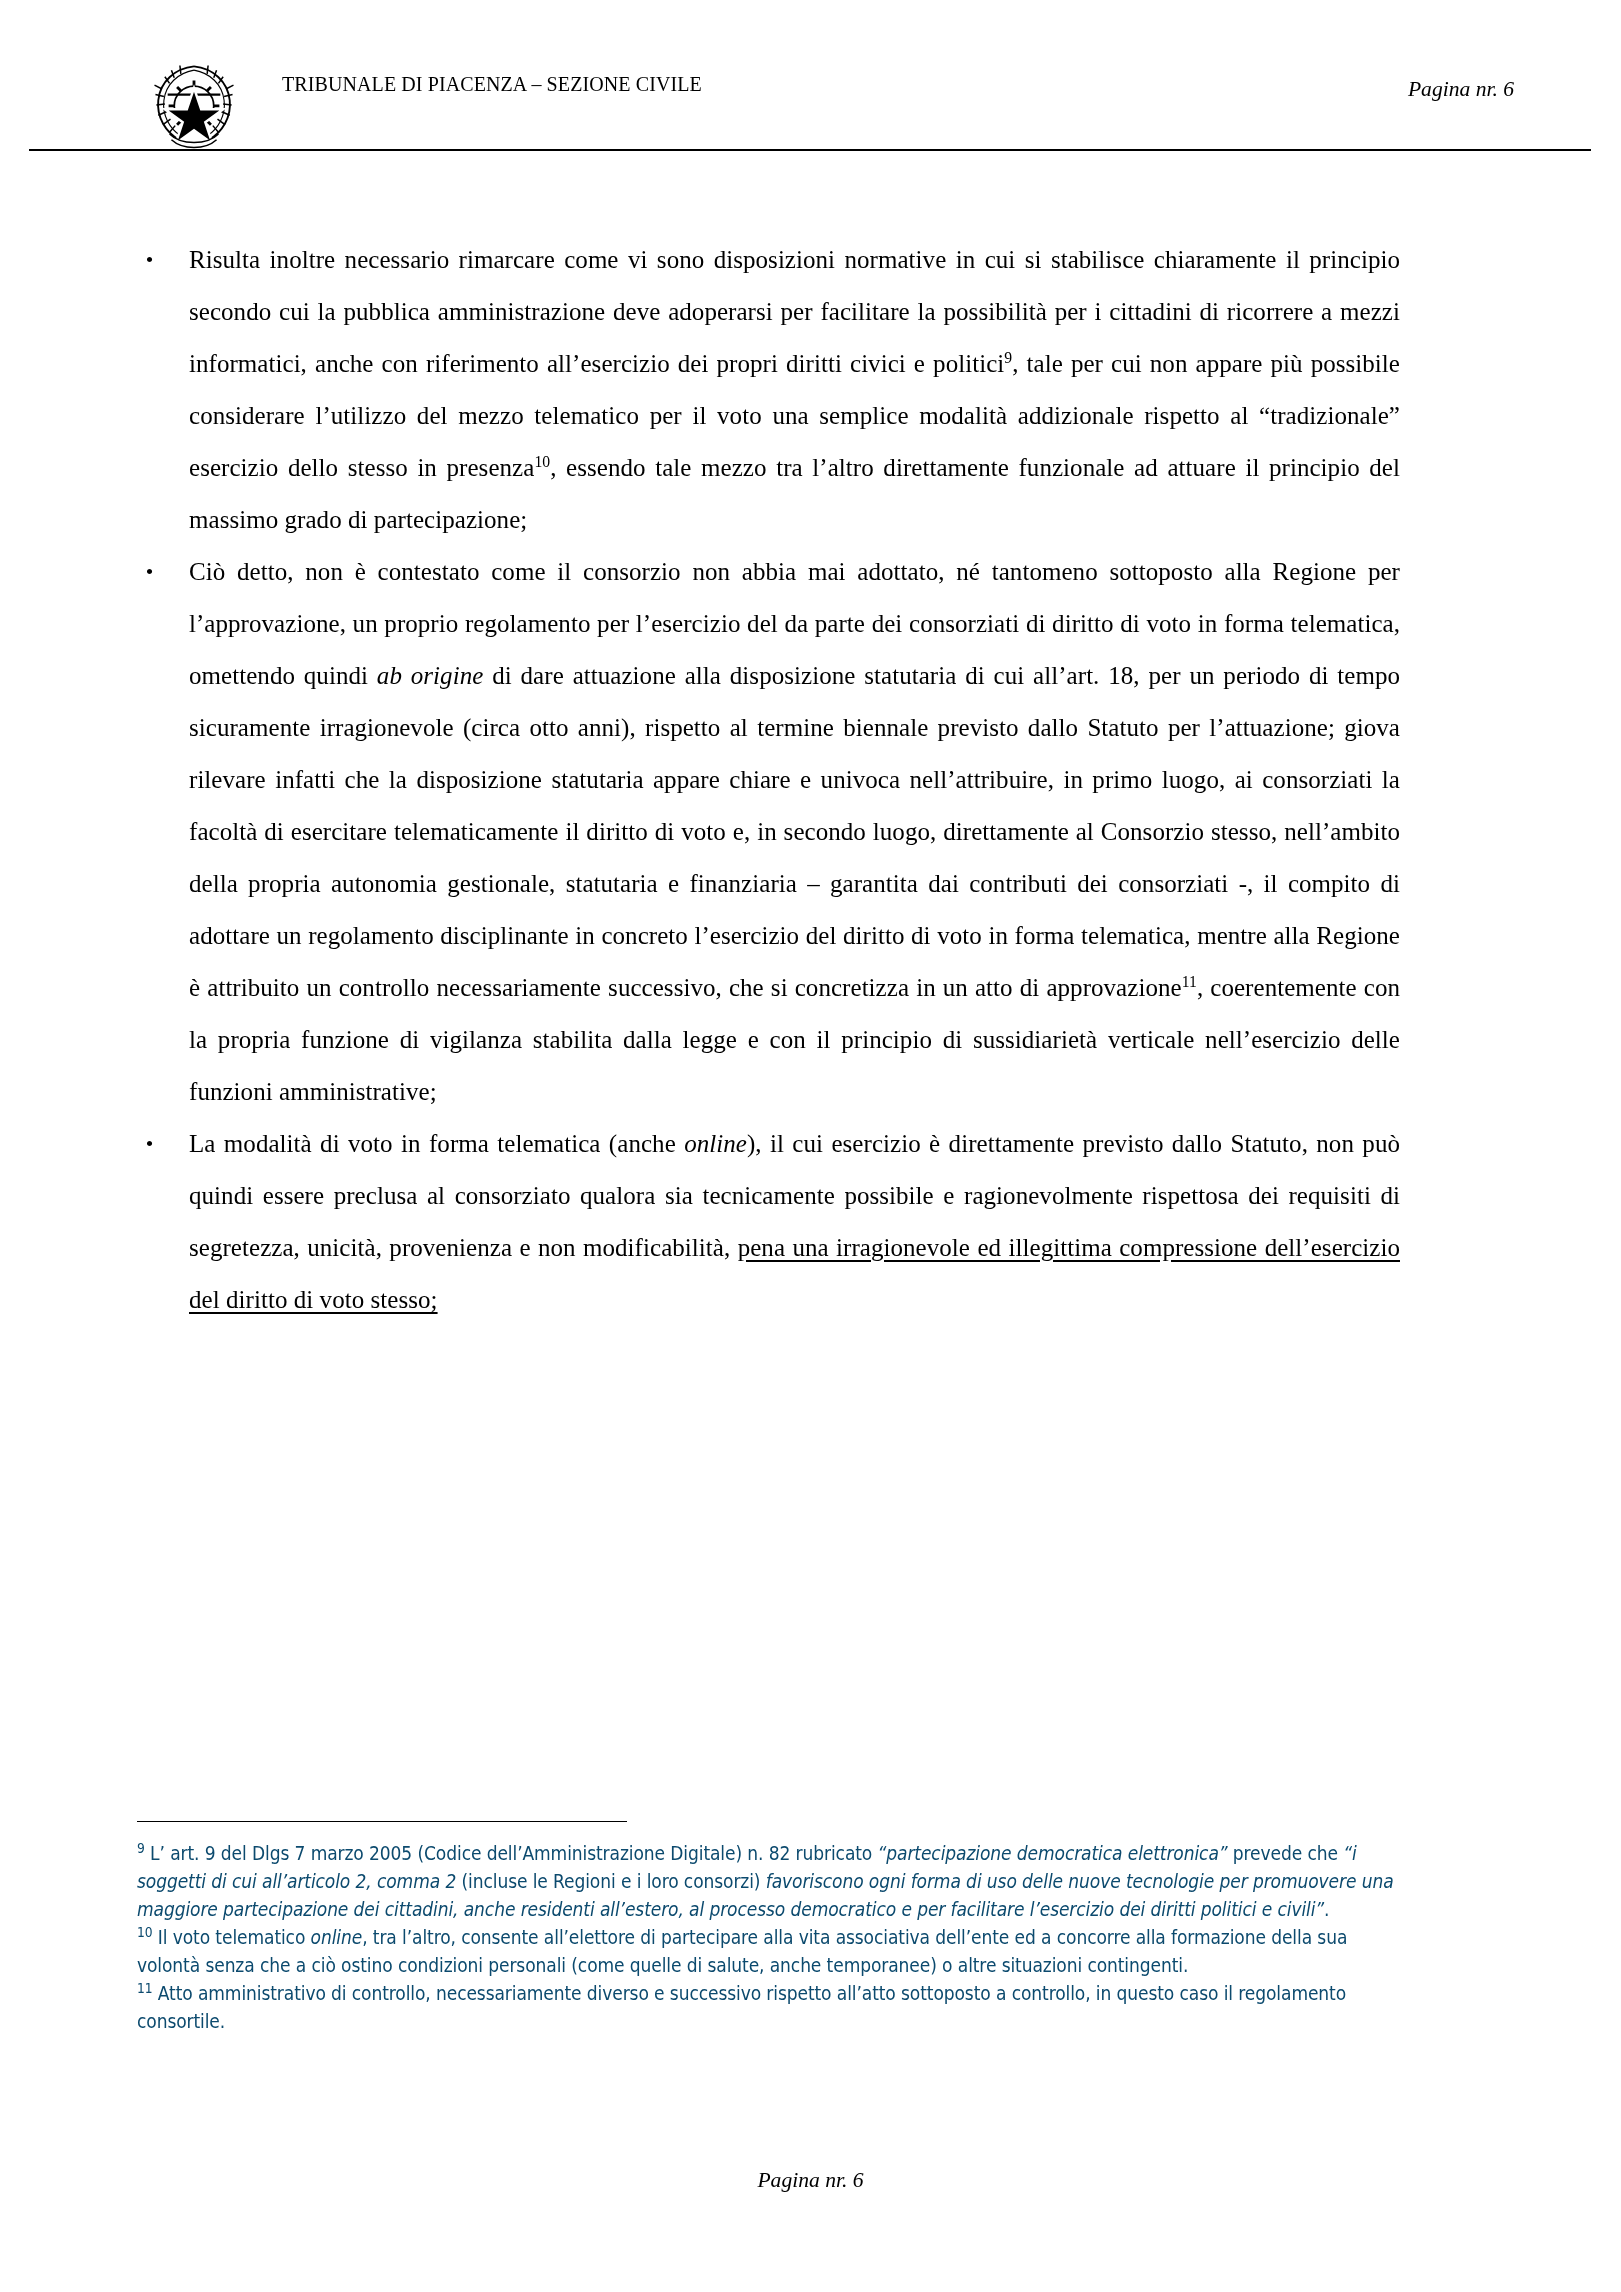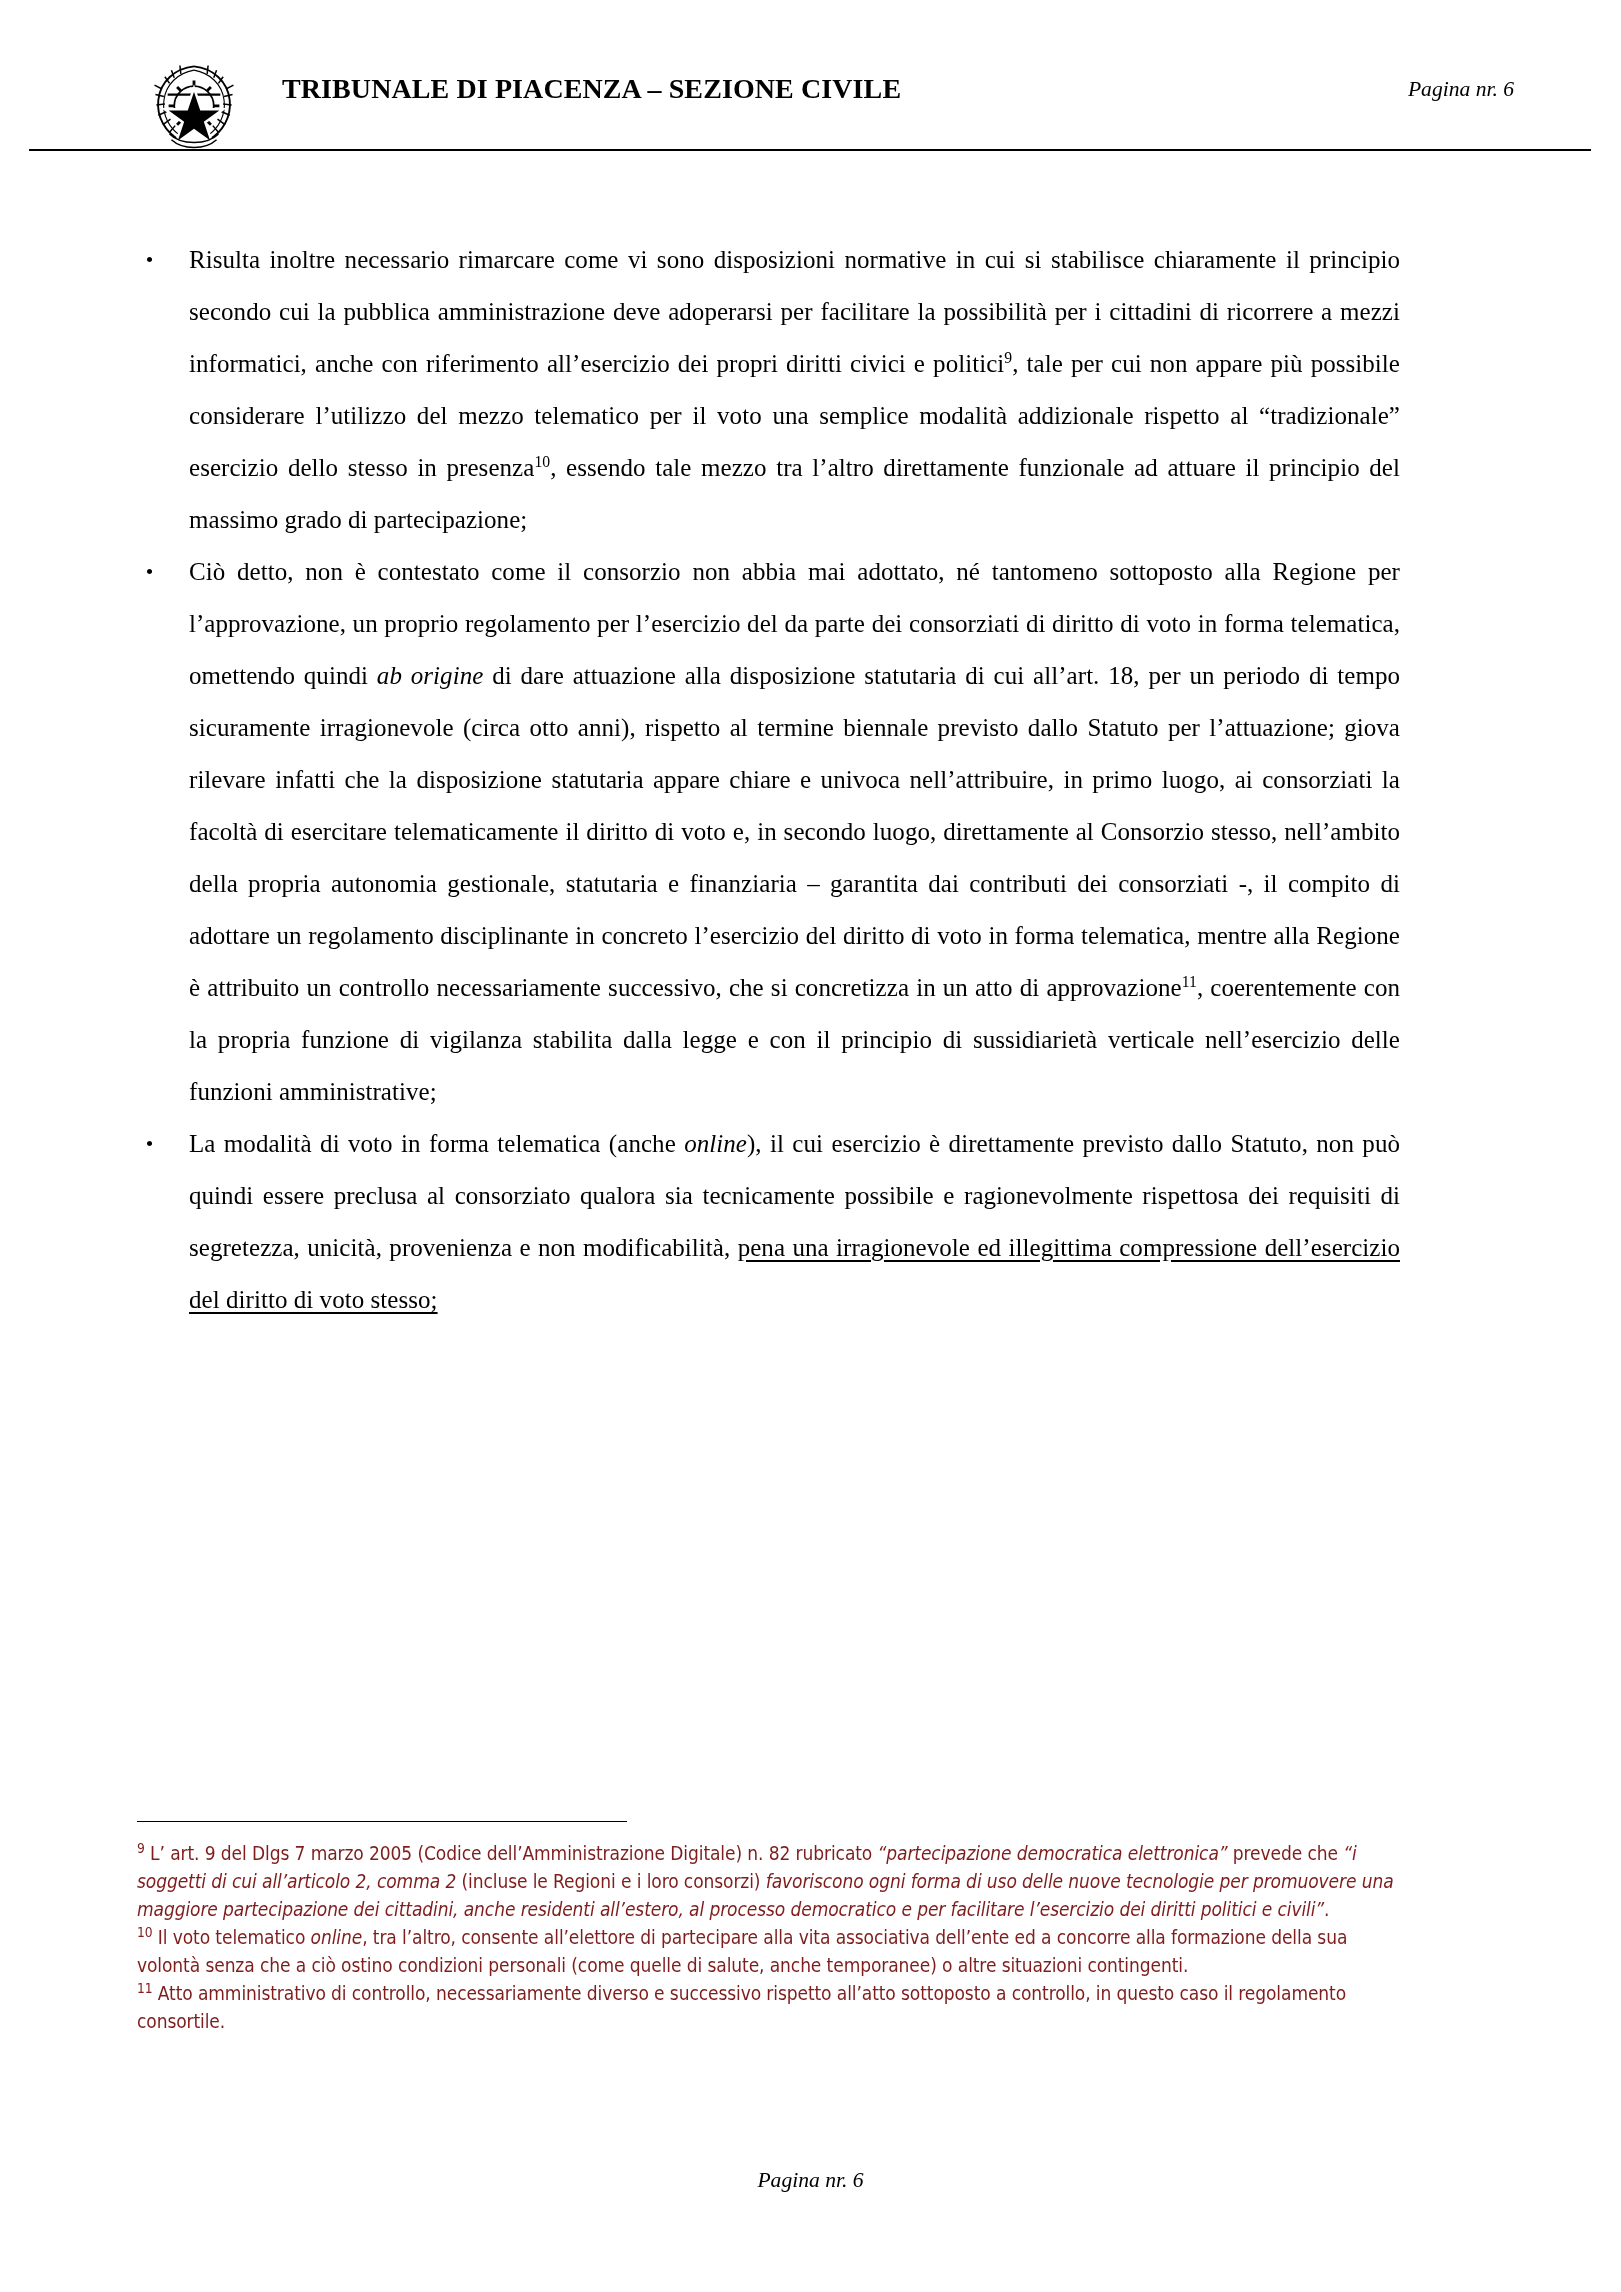--- a/index.html
+++ b/index.html
@@ -38,22 +38,22 @@
   }
   .emblem svg { display: block; width: 94px; height: 94px; }
 
   .header-text {
     margin-left: 41px;
     padding-top: 11.8px;
     flex: 1 1 auto;
   }
   .court-title {
     font-family: "Liberation Serif", "DejaVu Serif", serif;
-    font-weight: bold;
-    font-size: 28px;
+    font-weight: normal;
+    font-size: 20px;
     letter-spacing: 0.1px;
     line-height: 1.12;
     white-space: nowrap;
   }
   .doc-type {
     font-family: "Liberation Serif", "DejaVu Serif", serif;
     font-size: 20.6px;
     line-height: 1.35;
     margin-top: 3.9px;
     letter-spacing: 0.3px;
@@ -125,21 +125,21 @@
   }
   .footnotes {
     position: absolute;
     left: 137px;
     top: 1839px;
     width: 1274px;
     font-family: "DejaVu Sans Condensed", "Liberation Sans Narrow", "Liberation Sans", sans-serif;
     font-size: 19px;
     line-height: 28px;
     letter-spacing: -0.1px;
-    color: #7f1d1d;
+    color: #0c4a6e;
   }
   .footnotes p {
     margin: 0;
     text-align: left;
   }
   .footnotes sup {
     font-size: 13.7px;
     vertical-align: super;
     line-height: 0;
   }

